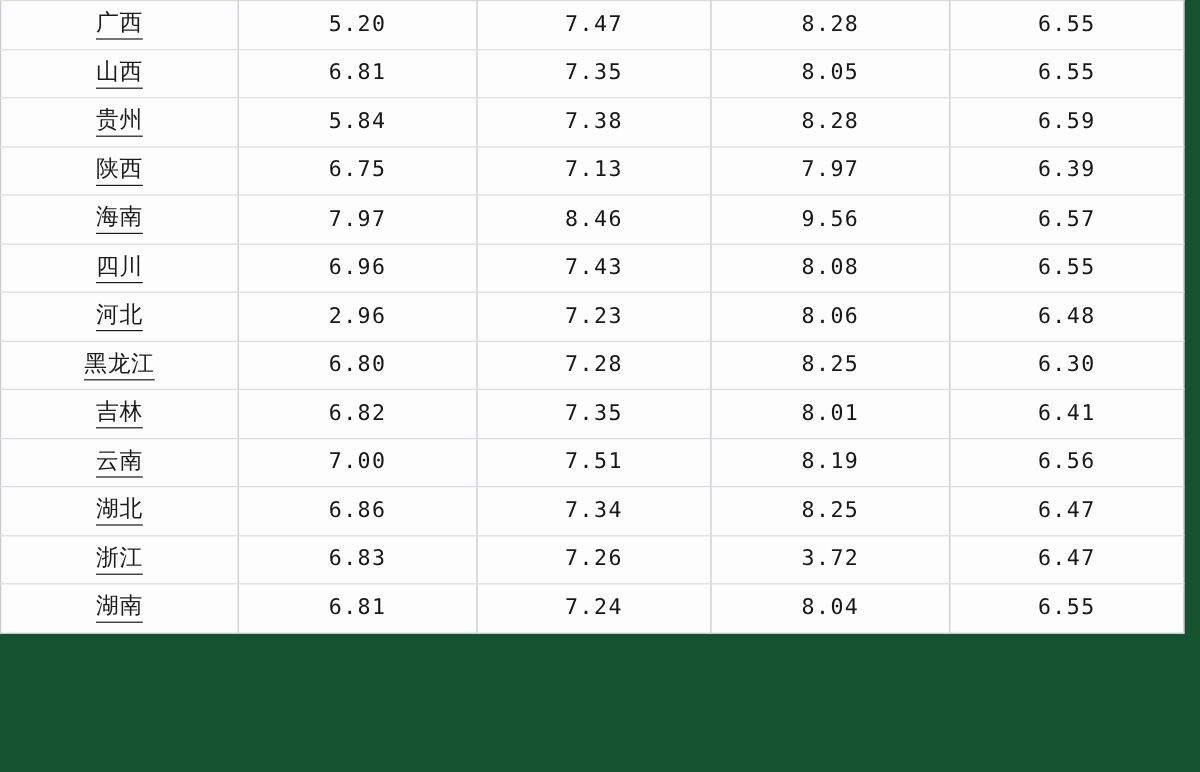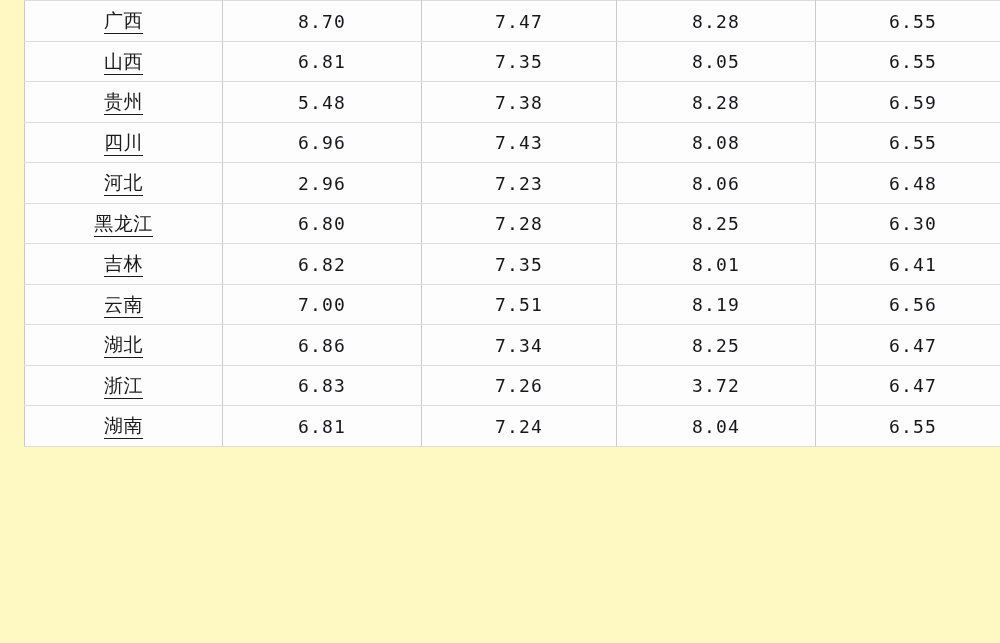--- a/index.html
+++ b/index.html
@@ -12,22 +12,21 @@
     overflow: hidden;
   }
   body {
     font-family: "Liberation Serif", "DejaVu Serif", serif;
   }
 
   .sheet {
     position: relative;
     width: 1000px;
     height: 643px;
-    background: #fef9c3;
-    padding-left: 24px;
+    background: #14532d;
   }
 
   table.data-table {
     border-collapse: collapse;
     table-layout: fixed;
     width: 986px;
     margin: 0;
     background: #fdfdfe;
   }
 
@@ -92,38 +91,52 @@
     <colgroup>
       <col class="c-province">
       <col class="c-v1">
       <col class="c-v2">
       <col class="c-v3">
       <col class="c-v4">
     </colgroup>
     <tbody>
         <tr>
           <td class="province-cell"><span class="province-name">广西</span></td>
-          <td><span class="value">8.70</span></td>
+          <td><span class="value">5.20</span></td>
           <td><span class="value">7.47</span></td>
           <td><span class="value">8.28</span></td>
           <td><span class="value">6.55</span></td>
         </tr>
         <tr>
           <td class="province-cell"><span class="province-name">山西</span></td>
           <td><span class="value">6.81</span></td>
           <td><span class="value">7.35</span></td>
           <td><span class="value">8.05</span></td>
           <td><span class="value">6.55</span></td>
         </tr>
         <tr>
           <td class="province-cell"><span class="province-name">贵州</span></td>
-          <td><span class="value">5.48</span></td>
+          <td><span class="value">5.84</span></td>
           <td><span class="value">7.38</span></td>
           <td><span class="value">8.28</span></td>
           <td><span class="value">6.59</span></td>
+        </tr>
+        <tr>
+          <td class="province-cell"><span class="province-name">陕西</span></td>
+          <td><span class="value">6.75</span></td>
+          <td><span class="value">7.13</span></td>
+          <td><span class="value">7.97</span></td>
+          <td><span class="value">6.39</span></td>
+        </tr>
+        <tr>
+          <td class="province-cell"><span class="province-name">海南</span></td>
+          <td><span class="value">7.97</span></td>
+          <td><span class="value">8.46</span></td>
+          <td><span class="value">9.56</span></td>
+          <td><span class="value">6.57</span></td>
         </tr>
         <tr>
           <td class="province-cell"><span class="province-name">四川</span></td>
           <td><span class="value">6.96</span></td>
           <td><span class="value">7.43</span></td>
           <td><span class="value">8.08</span></td>
           <td><span class="value">6.55</span></td>
         </tr>
         <tr>
           <td class="province-cell"><span class="province-name">河北</span></td>

